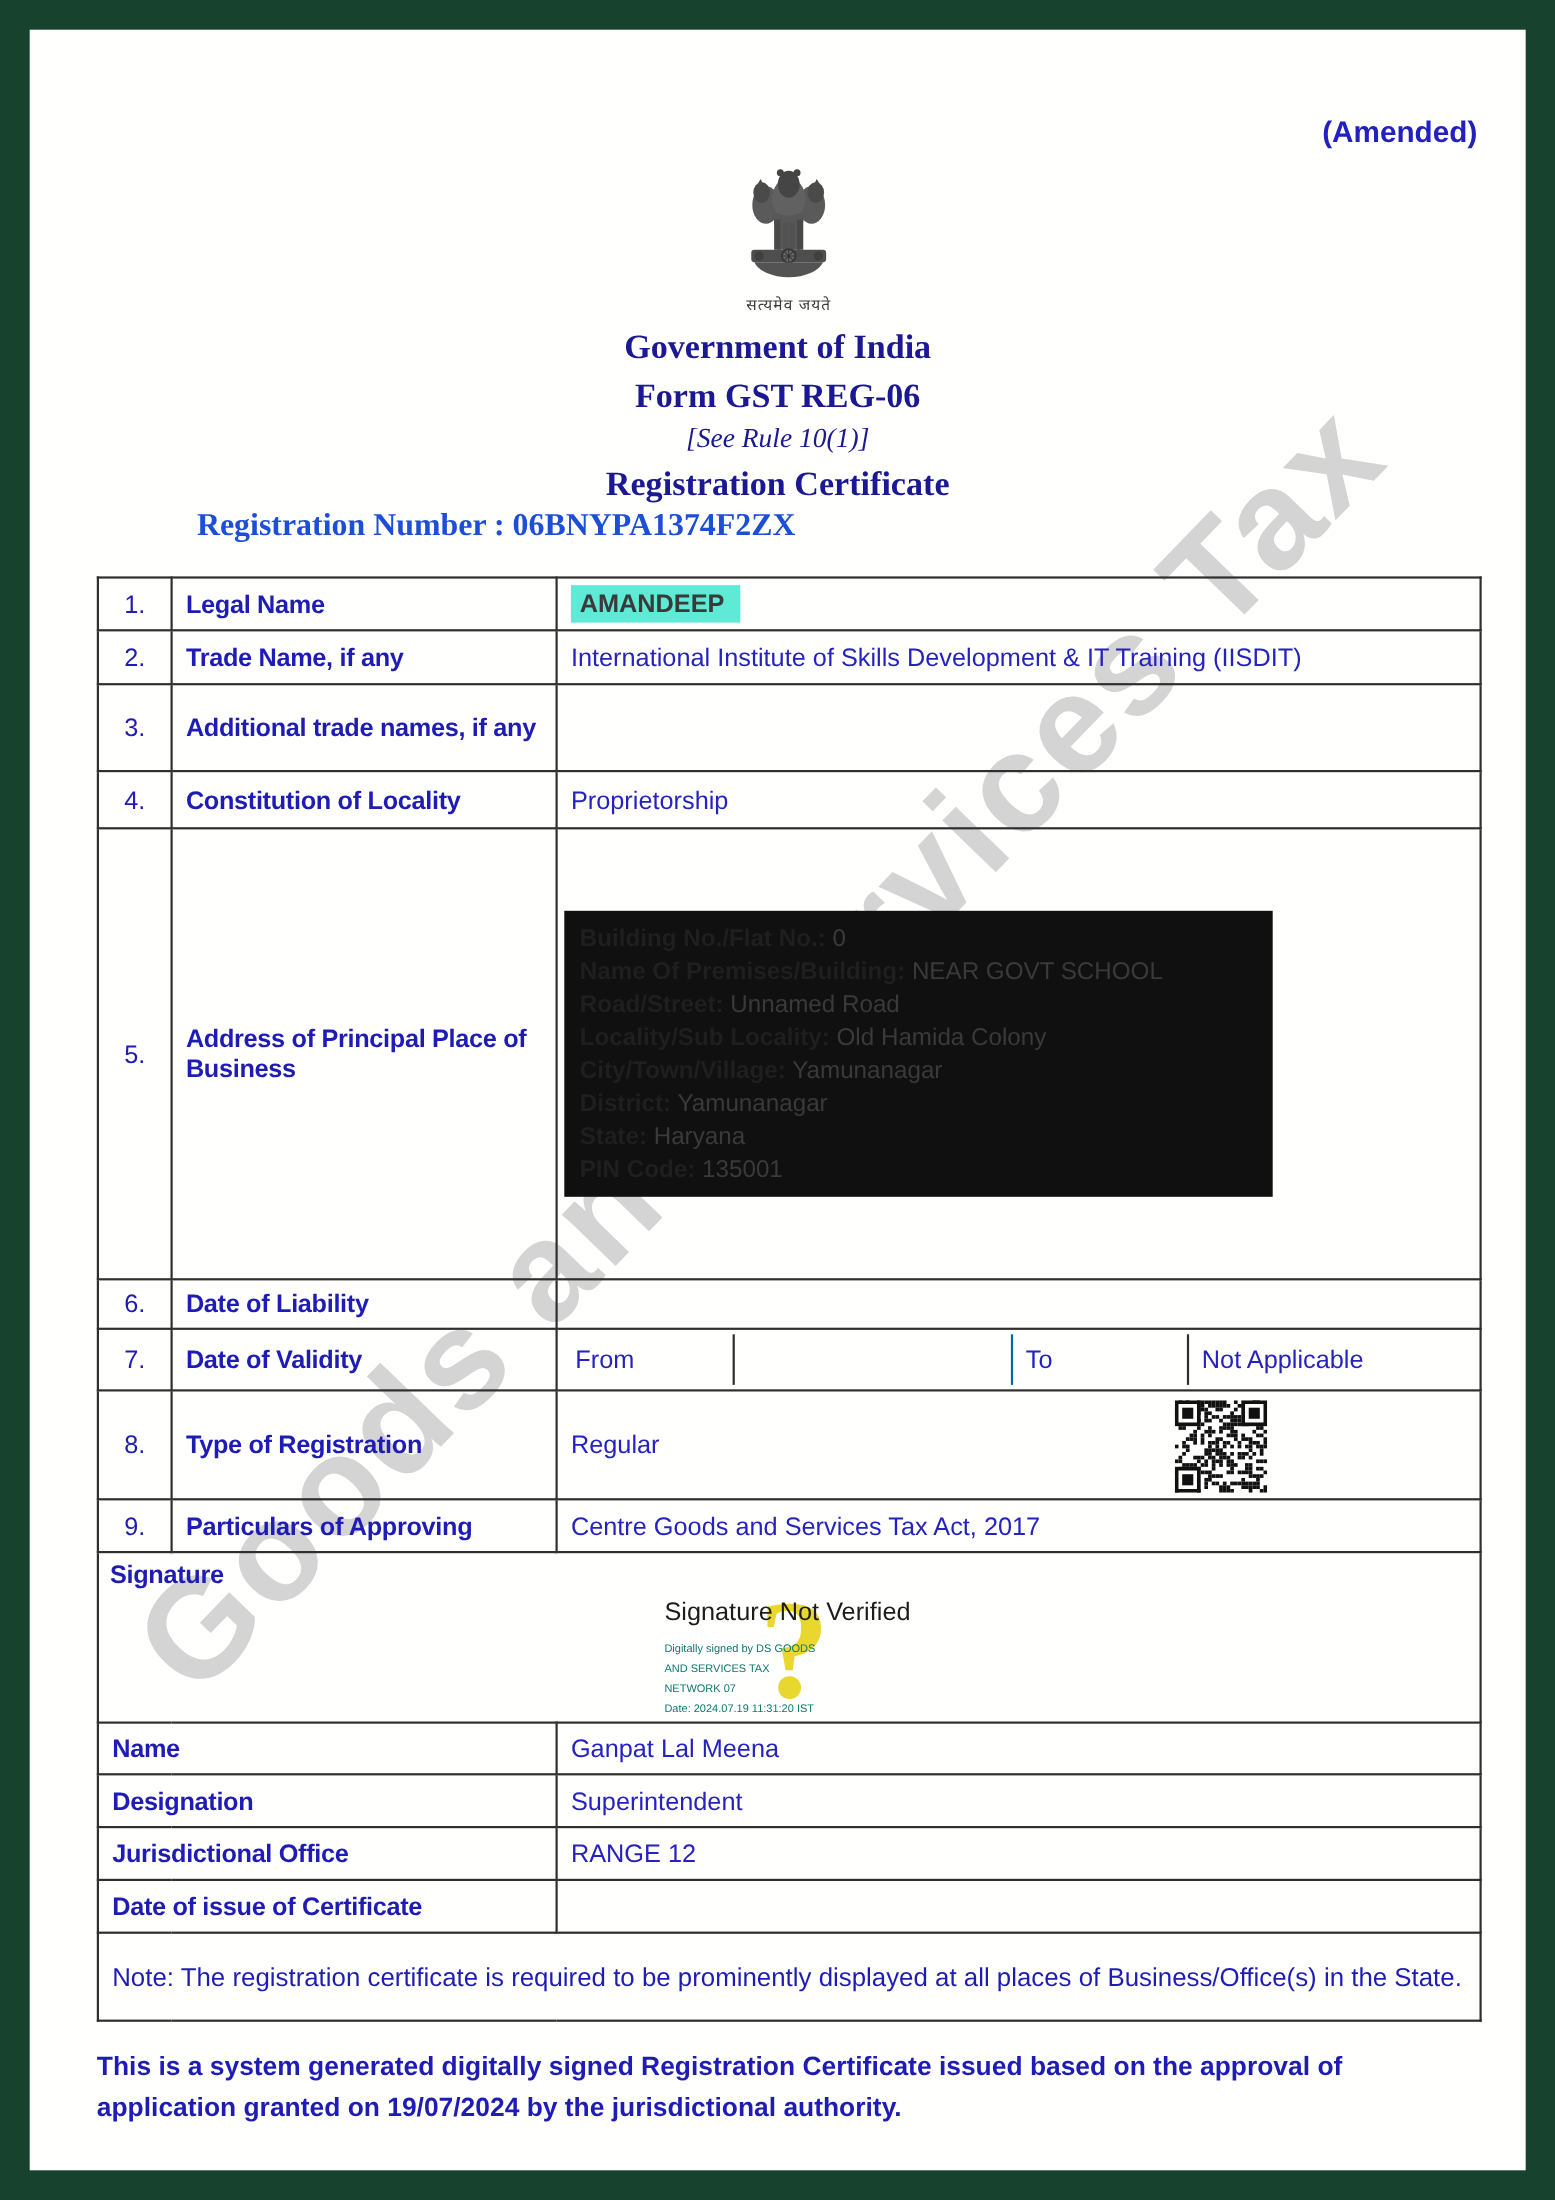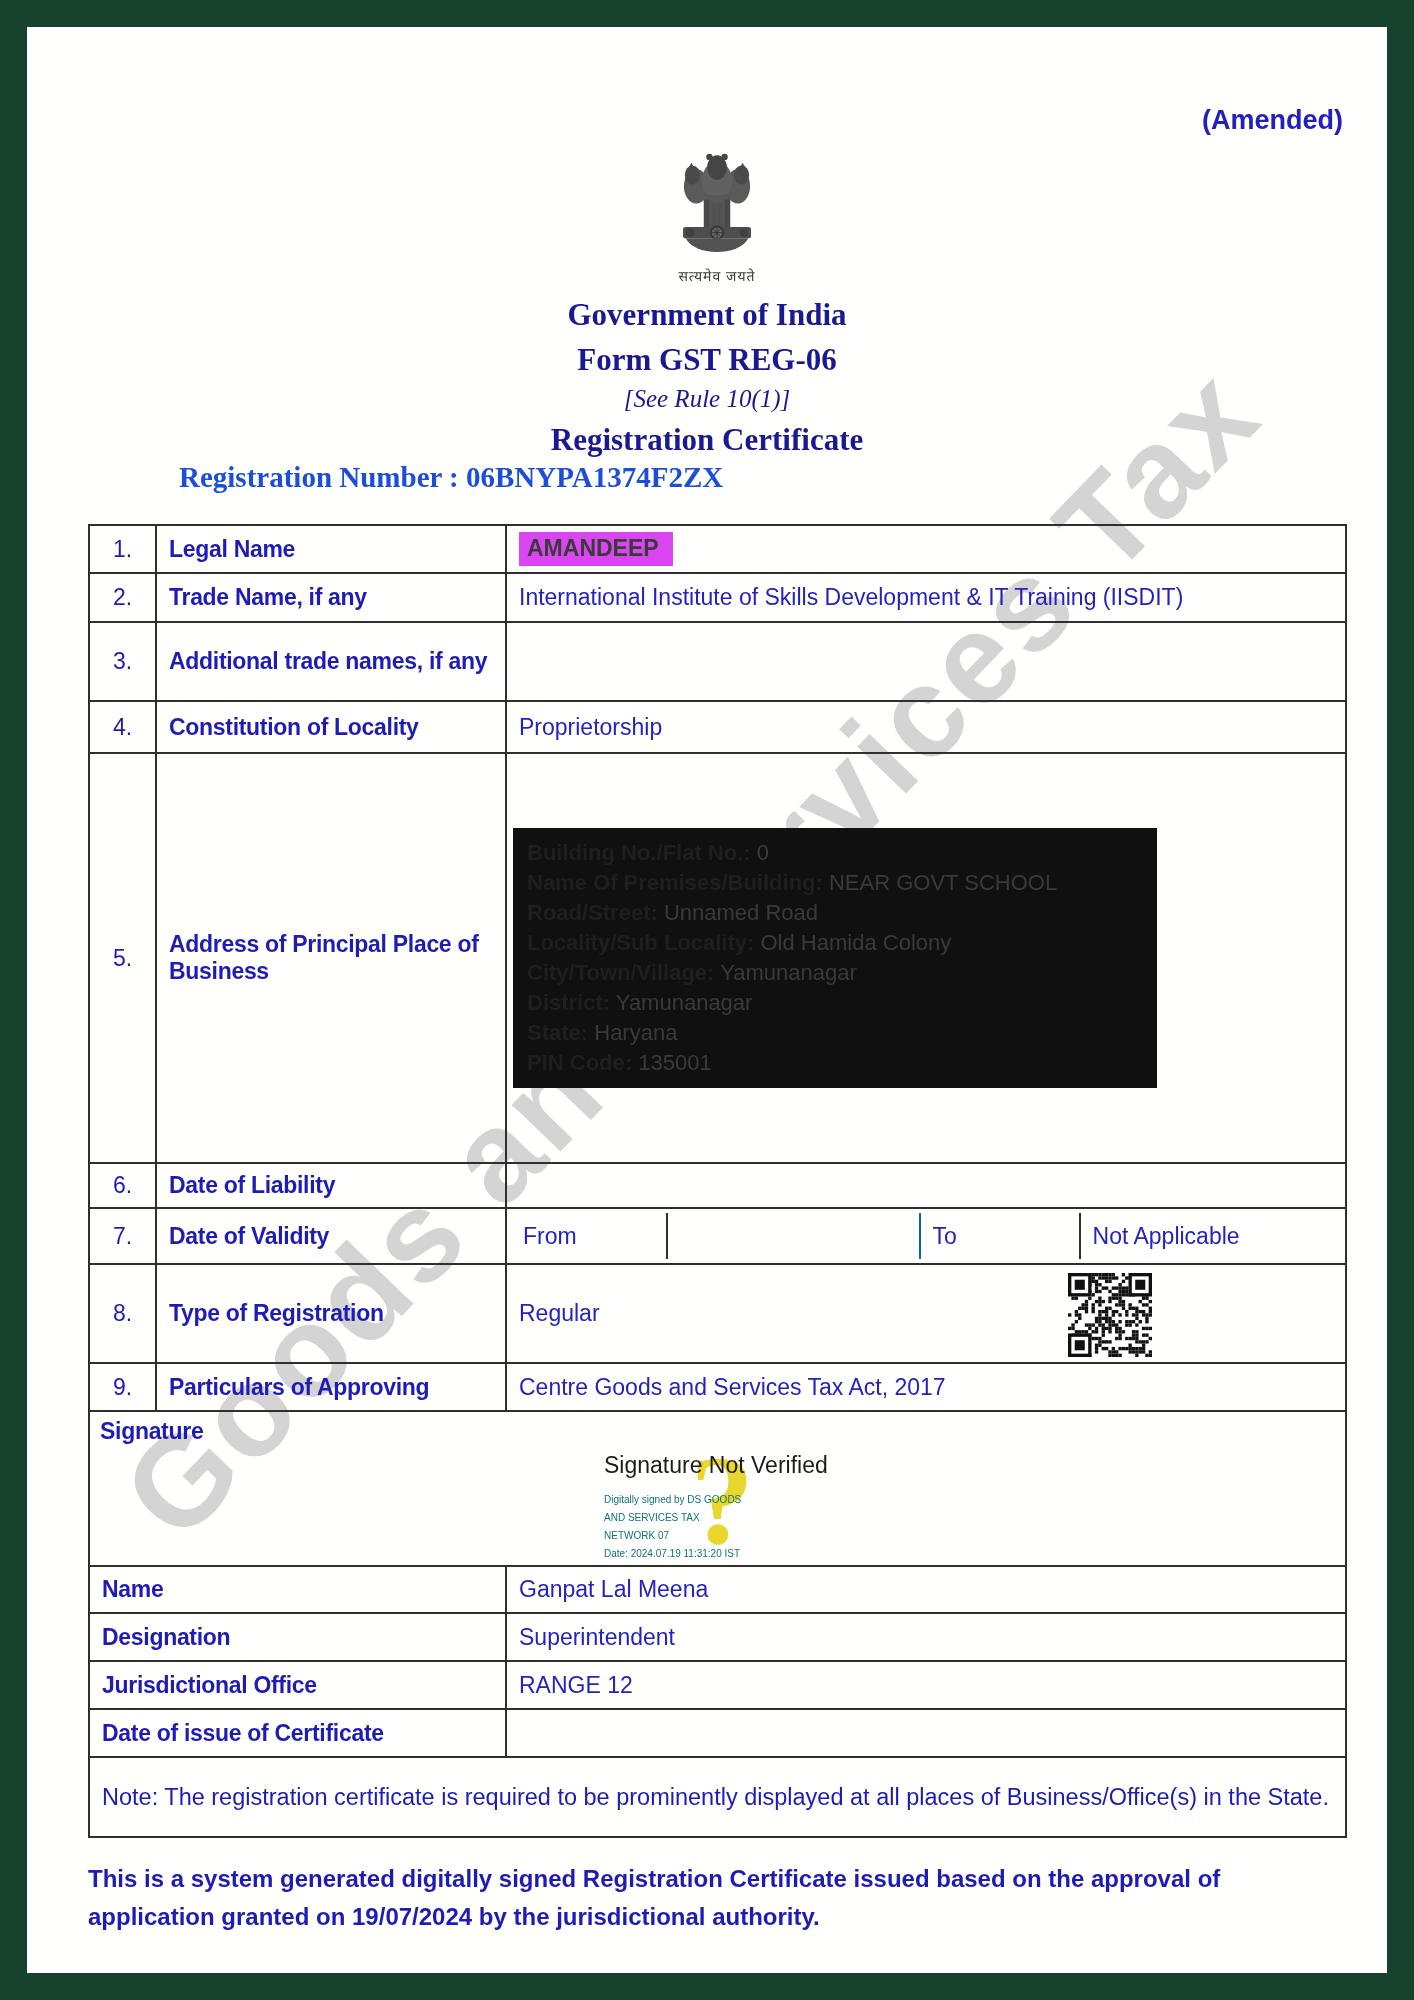--- a/index.html
+++ b/index.html
@@ -27,21 +27,21 @@
   .h-title{top:395px;font-size:31px;}
   .h-regno{position:absolute;top:434px;left:152px;color:#1d4ed8;font-family:"Liberation Serif",serif;font-weight:bold;font-size:29px;z-index:2;}
 
   table.cert{position:absolute;left:61px;top:497px;width:1257px;border-collapse:collapse;table-layout:fixed;z-index:2;}
   table.cert td{border:2px solid #2f2f2f;padding:6px 12px;vertical-align:middle;box-sizing:border-box;background:transparent;}
   .lbl{color:#1e1cb5;font-weight:bold;font-size:23px;letter-spacing:-0.3px;}
   .val{color:#2522c0;font-size:23px;}
   .num{color:#1e1cb5;font-size:23px;text-align:center;font-weight:normal;}
   td.topalign{vertical-align:top;padding-top:8px;}
 
-  .redact-inline{display:inline-block;background:#d946ef;color:#3a3a3a;font-weight:bold;font-size:23px;padding:3px 14px 4px 8px;min-width:130px;}
+  .redact-inline{display:inline-block;background:#5eead4;color:#3a3a3a;font-weight:bold;font-size:23px;padding:3px 14px 4px 8px;min-width:130px;}
   .redact-box{background:#101010;width:616px;padding:10px 14px;line-height:30px;font-size:22px;margin-left:-6px;}
   .redact-box .rl{color:#1f1f1f;font-weight:bold;}
   .redact-box .rv{color:#3a3a3a;}
 
   .validity{display:flex;height:100%;align-items:center;margin:-6px -12px;}
   .validity>div{padding:6px 12px;font-size:23px;color:#2522c0;box-sizing:border-box;align-self:stretch;display:flex;align-items:center;}
   .v-from{width:157px;}
   .v-fromval{width:256px;border-left:2px solid #2f2f2f;}
   .v-to{width:162px;border-left:2px solid #0369a1;}
   .v-toval{width:266px;border-left:2px solid #2f2f2f;}

